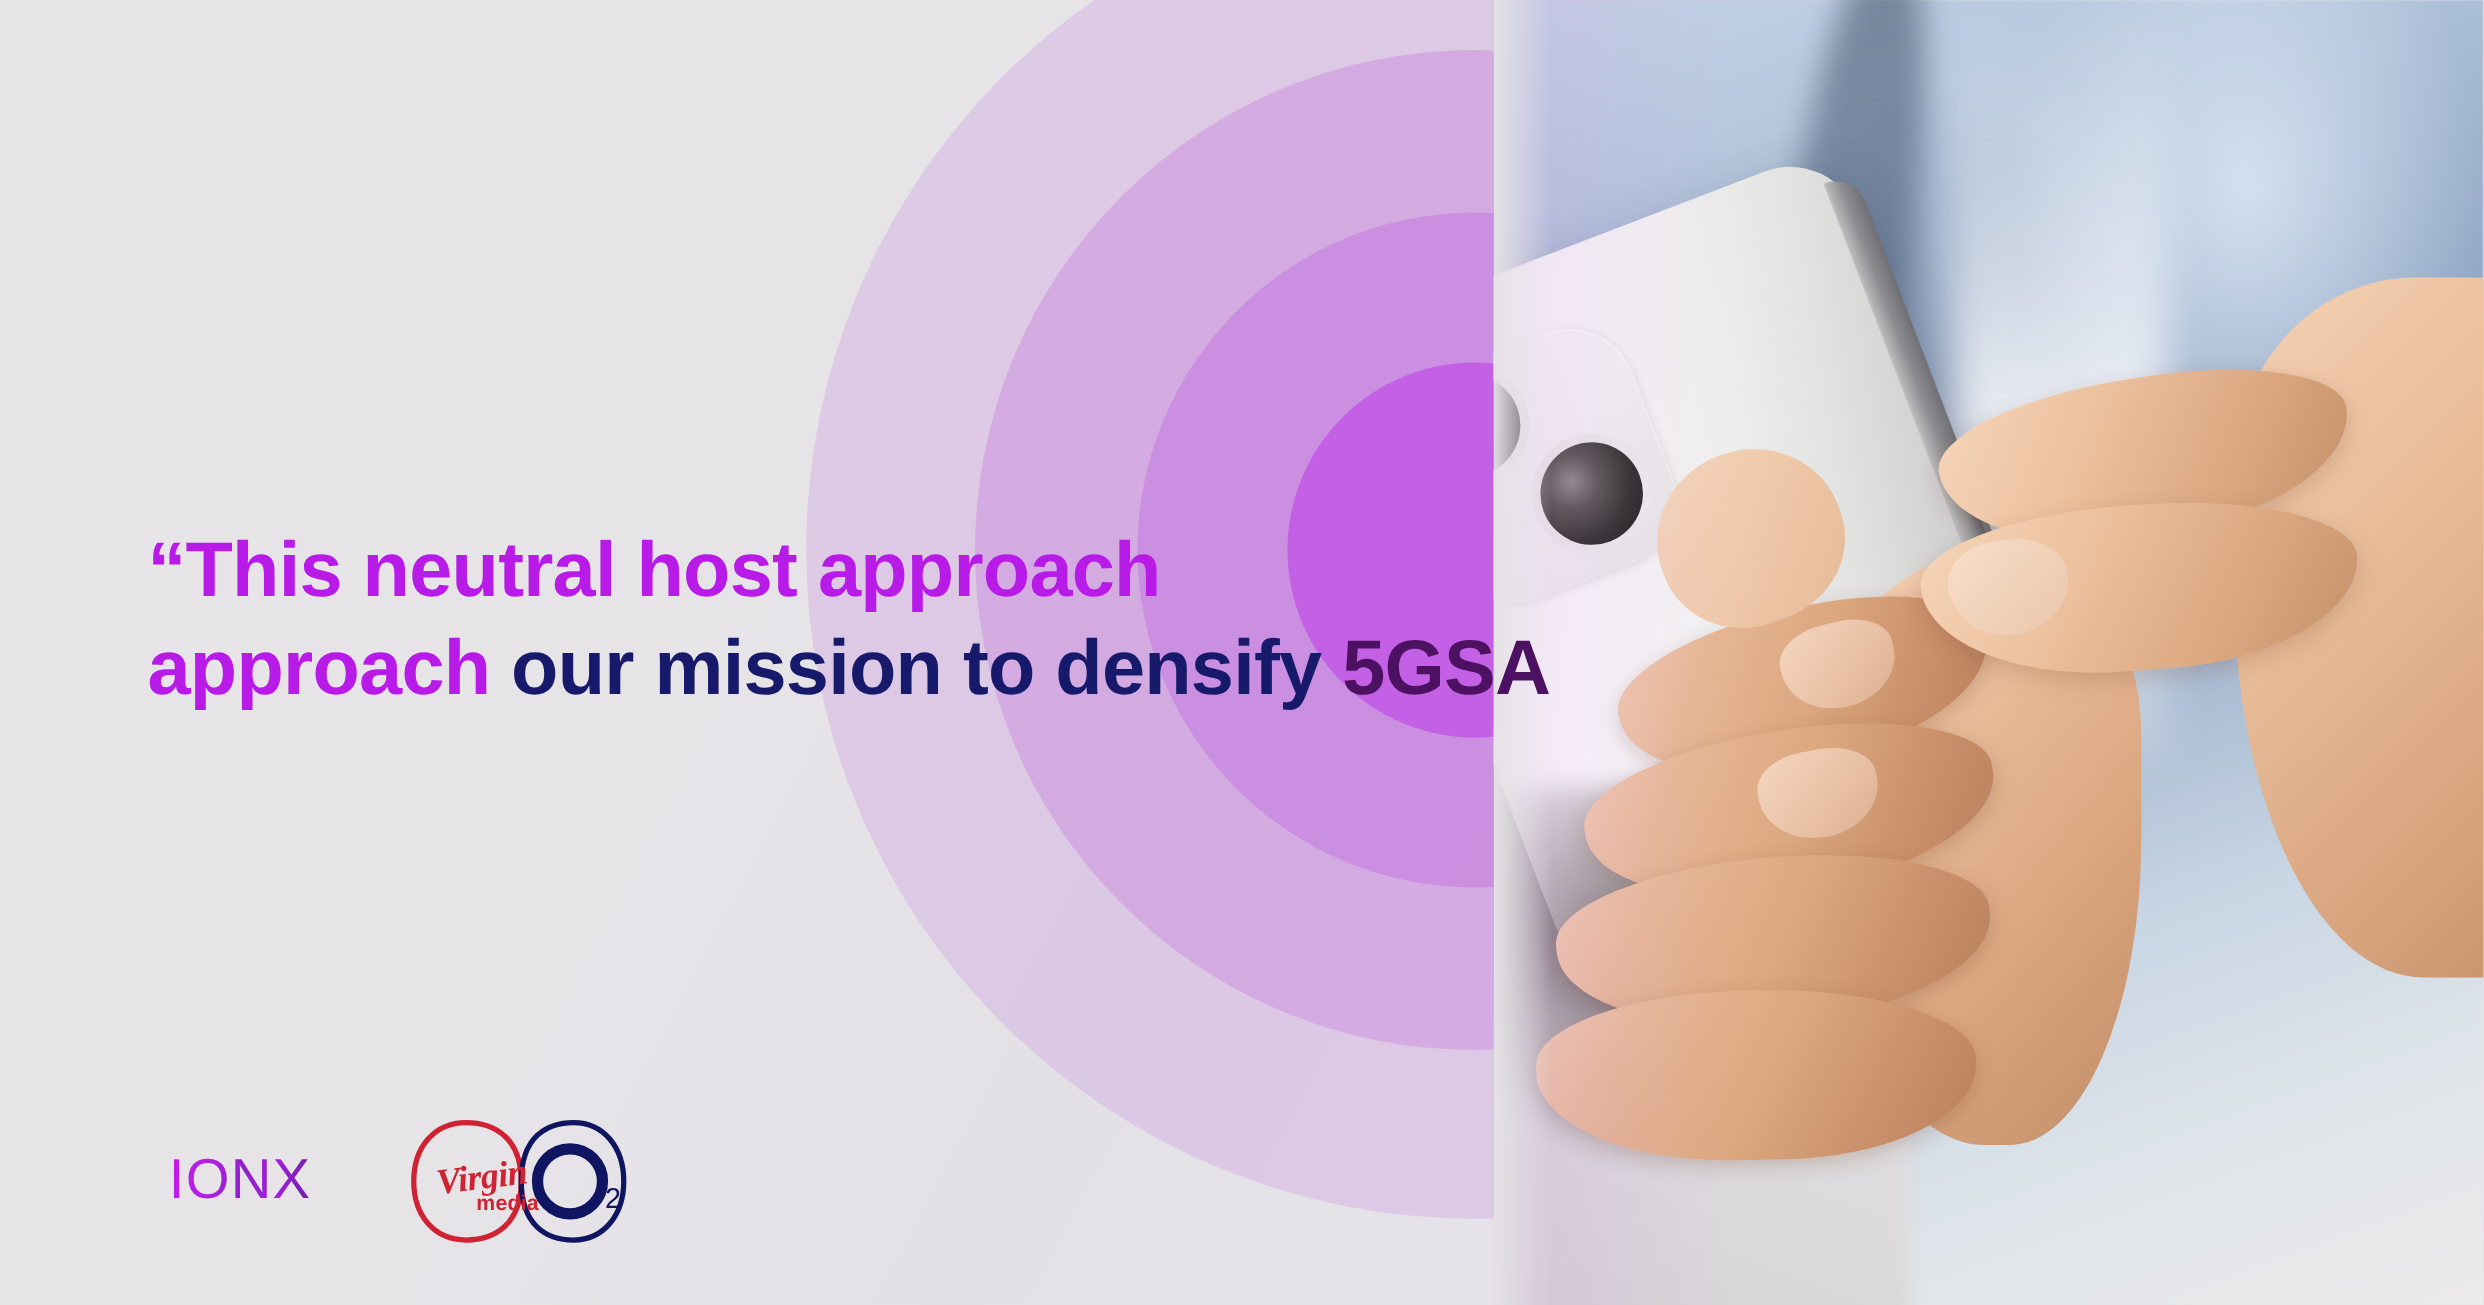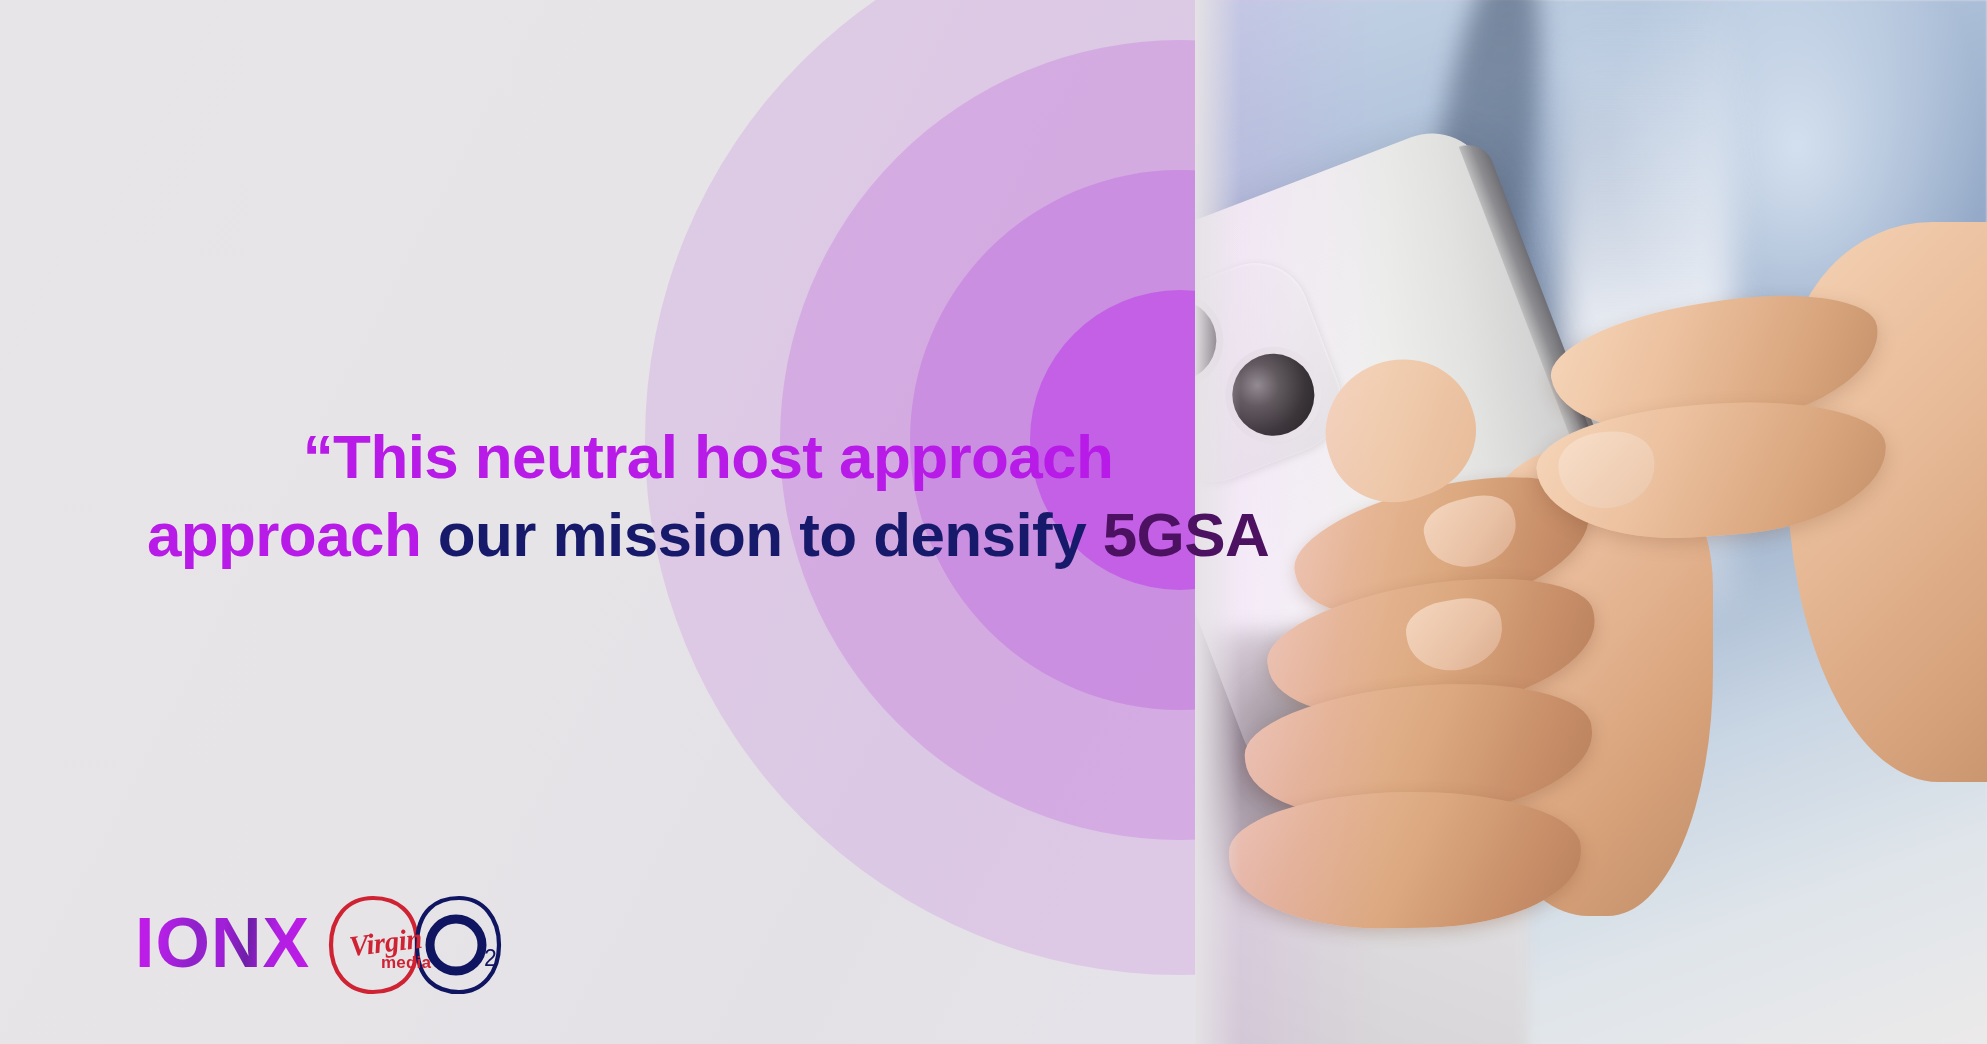--- a/index.html
+++ b/index.html
@@ -230,42 +230,42 @@
   .quote {
     position:absolute;
     left:118px; top:418px;
     width:1180px;
     font-weight:700;
     font-size:62px;
     line-height:78px;
     letter-spacing:-0.6px;
     color:#171a6b;
   }
-  .quote .line { white-space:nowrap;text-align:center; }
+  .quote .line { white-space:nowrap; }
   .accent { color:#b81be8; }
   .chip   { color:#4c1160;margin-top:13px; }
 
   .attribution {
     position:absolute;
     left:120px; top:660px;
     font-size:17px;
     font-weight:400;
     color:#1d2268;
     letter-spacing:0.1px;
   }
 
   
   .ionx-logo {
     position:absolute;
     left:135px; top:912px;
     width:180px; height:62px;
   }
   .ionx-text {
-    font-size:70px;
-    font-weight:700;
+    font-size:45px;
+    font-weight:400;
     letter-spacing:1px;
     line-height:62px;
     background:linear-gradient(98deg,
       #c31ae8 0%,
       #b51fe6 16%,
       #8e22c9 34%,
       #a21fd9 48%,
       #6f1fa8 62%,
       #b01fe2 76%,
       #c21ae8 100%);

